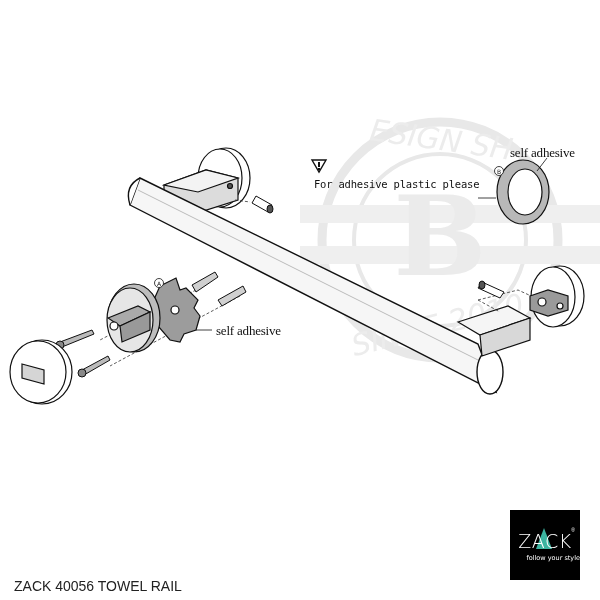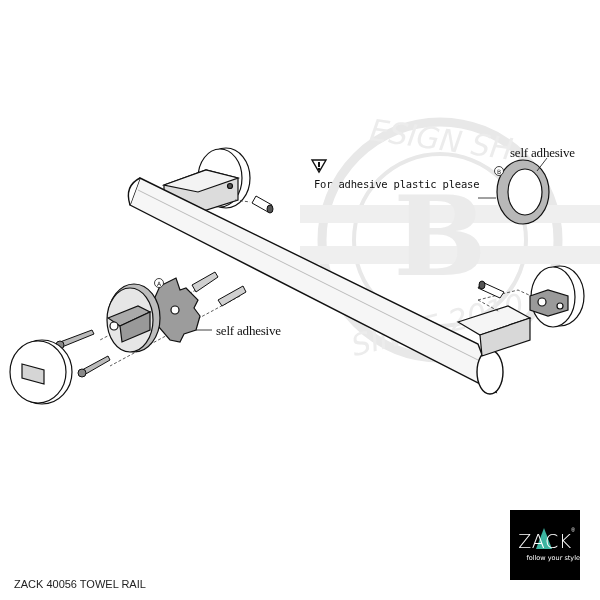--- a/index.html
+++ b/index.html
@@ -1,20 +1,20 @@
 <!DOCTYPE html>
 <html><head>
 <meta charset="utf-8">
 <style>
   html, body { margin: 0; padding: 0; background: #ffffff; }
   body { width: 600px; height: 600px; position: relative; overflow: hidden; font-family: "Liberation Sans", sans-serif; }
   .canvas { position: absolute; left: 0; top: 0; width: 600px; height: 600px; }
   .note { position: absolute; left: 314px; top: 178px; font-family: "DejaVu Sans Mono", "Liberation Mono", monospace; font-size: 10.5px; line-height: 12.5px; color: #111; white-space: pre; letter-spacing: -0.2px; }
   .label-mono { position: absolute; font-family: Liberation Serif, serif; font-size: 13px; color: #111; white-space: pre; letter-spacing: -0.2px; }
-  .caption { position: absolute; left: 14px; top: 578px; font-size: 11px; color: #222; font-family: "Liberation Sans", sans-serif; text-align: center; }
+  .caption { position: absolute; left: 14px; top: 578px; font-size: 14px; color: #222; font-family: "Liberation Sans", sans-serif; text-align: center; }
   .logo { position: absolute; left: 510px; top: 510px; width: 70px; height: 70px; background: #000; color: #fff; }
   .logo .word { position: absolute; left: 0; right: 0; top: 20px; text-align: center; font-size: 19px; font-weight: 300; letter-spacing: 0.5px; font-family: "DejaVu Sans", sans-serif; }
   .logo .tag { position: absolute; left: 0; right: 0; top: 44px; text-align: right; font-size: 6.5px; font-family: "DejaVu Sans", sans-serif; color: #fff; }
   .logo .reg { position: absolute; right: 5px; top: 17px; font-size: 5px; }
 </style>
 </head>
 <body>
 
 <svg class="canvas" width="600" height="600" viewBox="0 0 600 600" xmlns="http://www.w3.org/2000/svg">
 

